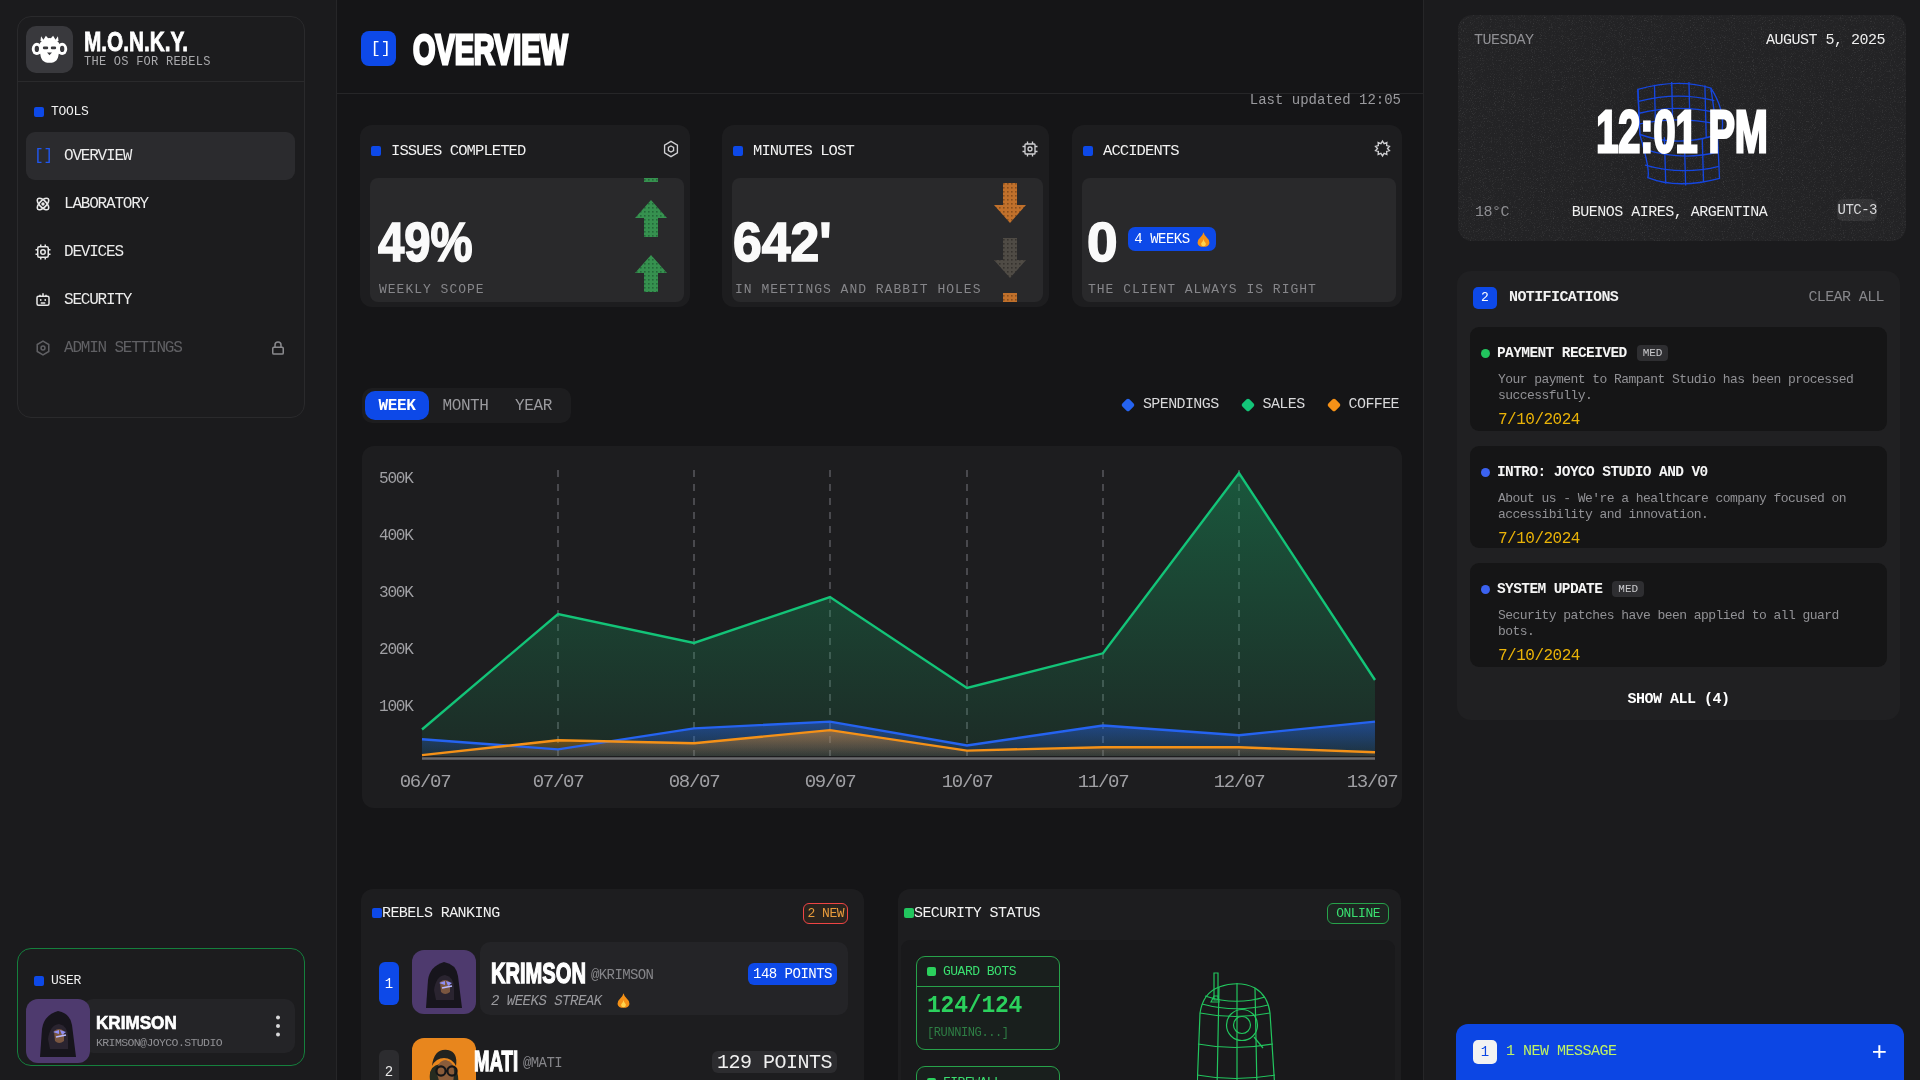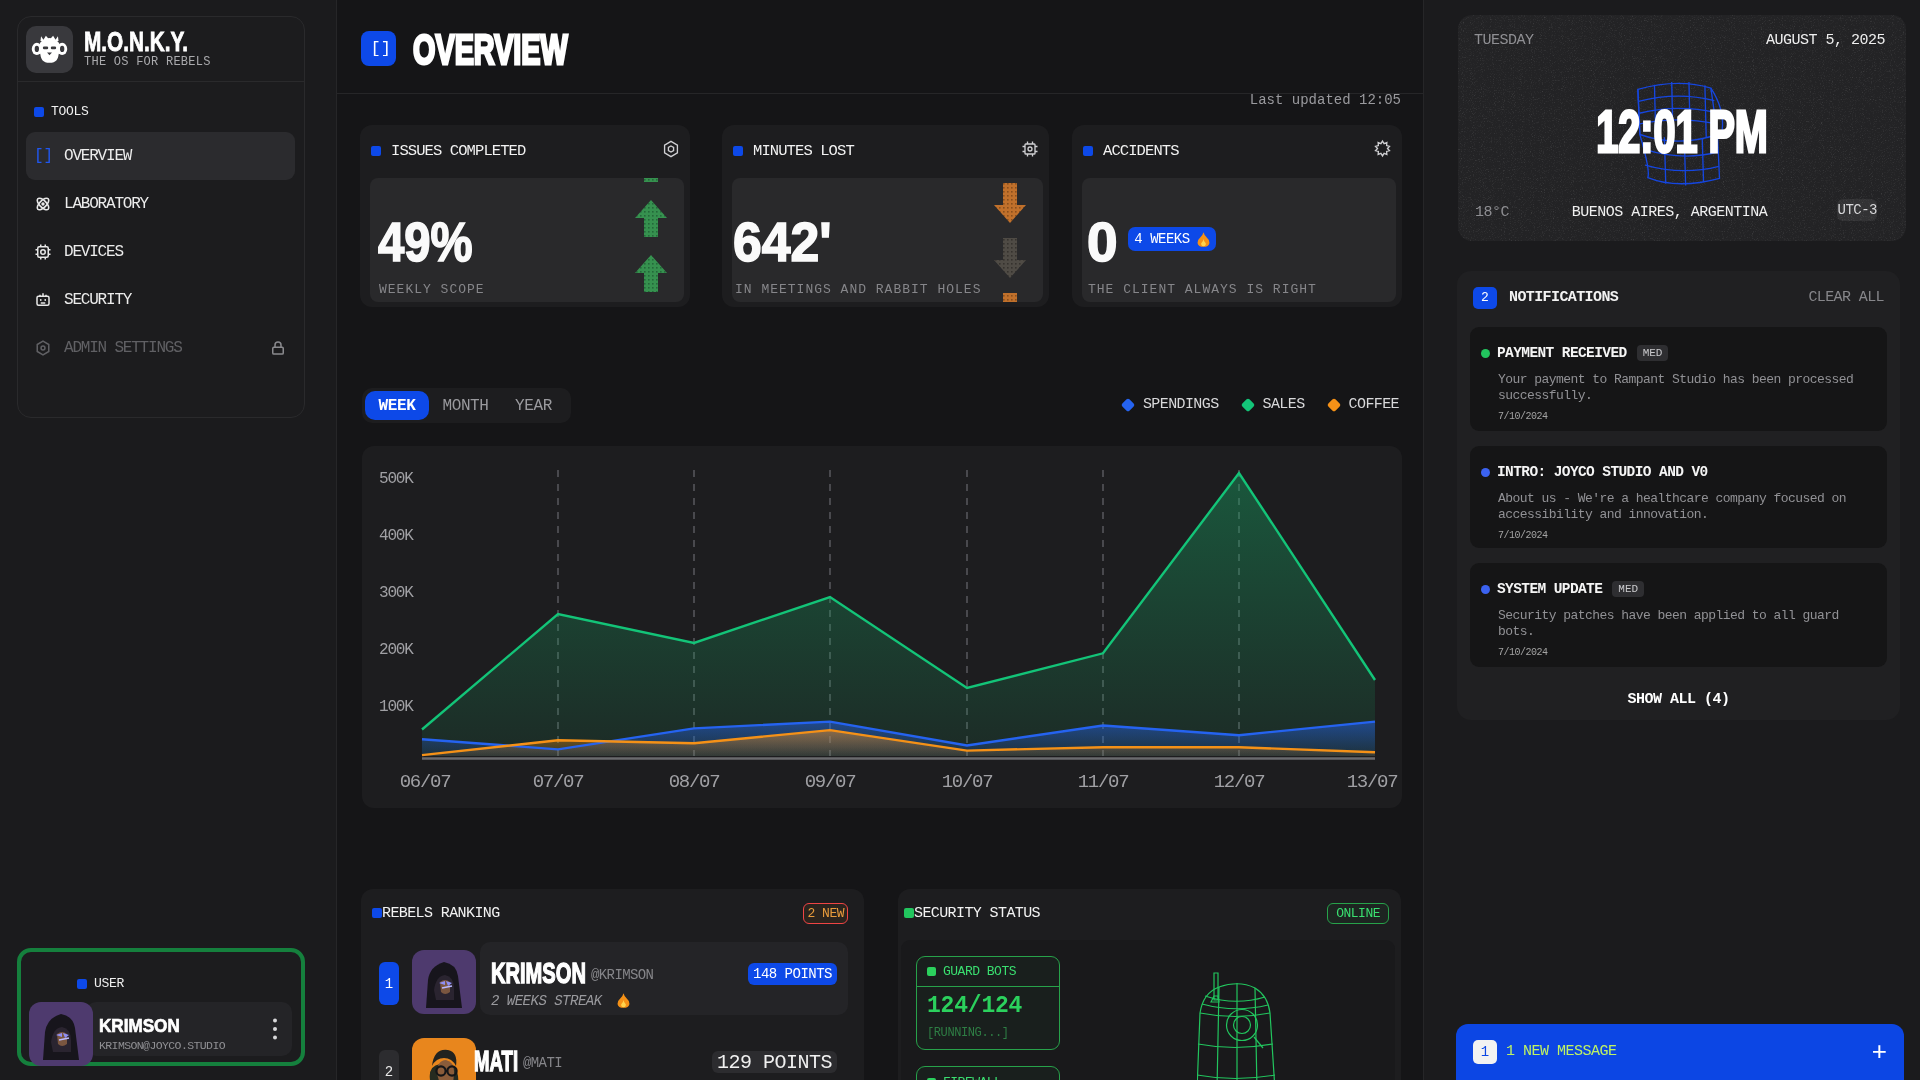--- a/index.html
+++ b/index.html
@@ -14,21 +14,21 @@
   #logo-icon { width:47px; height:47px; border-radius:10px; background:#39393d; display:flex; align-items:center; justify-content:center; flex:none; }
   #side-title { font-family:"Liberation Sans", sans-serif; font-weight:700; font-size:27px; line-height:25px; color:#fff; transform:scaleX(0.77); transform-origin:left; -webkit-text-stroke:0.8px #fff; white-space:nowrap; }
   #side-sub { font-size:12px; color:#aaaaad; letter-spacing:0.25px; white-space:nowrap; }
   .sect-label { display:flex; align-items:center; font-size:13px; letter-spacing:-0.3px; color:#f0f0f0; }
   .bluesq { width:10px; height:10px; background:#0d49e8; border-radius:2px; flex:none; }
   .nav-item { display:flex; align-items:center; height:48px; border-radius:9px; padding:0 8px; font-size:16px; letter-spacing:-1.2px; color:#ececec; }
   .nav-item.active { background:#2b2b2e; }
   .nav-item svg { flex:none; }
   .nav-item.dim { color:#606064; }
 
-  #side-user { left:17px; top:948px; width:288px; height:118px; background:#1c1c1e; border:4px solid #15803d; border-radius:14px;padding-left:40px; }
+  #side-user { left:17px; top:948px; width:288px; height:118px; background:#1c1c1e; border:1px solid #15803d; border-radius:14px; }
 
   
   #main { left:336px; top:0; width:1088px; height:1080px; background:#151517; border-left:1px solid #262628; border-right:1px solid #262628; }
   #main-head { height:94px; border-bottom:1px solid #262628; position:relative; }
   #head-icon { position:absolute; left:24px; top:31px; width:35px; height:35px; background:#0d49e8; border-radius:8px; color:#fff; font-size:17px; display:flex; align-items:center; justify-content:center; letter-spacing:0; }
   #head-title { position:absolute; left:76px; top:27px; font-size:43px; line-height:44px; color:#fff; letter-spacing:0; transform:scaleX(0.67); transform-origin:left top; -webkit-text-stroke:3px #fff; white-space:nowrap; }
   #head-upd { position:absolute; right:22px; top:48px; font-size:14px; color:#9a9a9e;margin-top:44px; }
 
   .statcard { position:absolute; top:125px; height:182px; background:#1d1d1f; border-radius:12px; }
   .statcard .hd { display:flex; align-items:center; margin:20px 9px 0 11px; font-size:15.5px; letter-spacing:-0.9px; color:#f2f2f2; height:12px; }
@@ -68,21 +68,21 @@
   #notif-head { display:flex; align-items:center; height:29px; margin:0 3px; }
   #notif-count { width:24px; height:22px; background:#0d49e8; border-radius:5px; color:#fff; font-size:13px; display:flex; align-items:center; justify-content:center; }
   #notif-title { margin-left:12px; font-size:15px; letter-spacing:-0.6px; color:#f2f2f2; font-weight:bold; }
   #notif-clear { margin-left:auto; font-size:15px; letter-spacing:-0.6px; color:#86868a; }
   .nitem { background:#151516; border-radius:9px; padding:18px 17px 14px 11px; margin-top:15px; height:104px; }
   .nitem.h102 { height:102px; }
   .nitem .t { display:flex; align-items:center; font-size:14.5px; letter-spacing:-0.6px; color:#f5f5f5; font-weight:bold; }
   .dot { width:9px; height:9px; border-radius:50%; flex:none; margin-right:7px; }
   .med { font-size:11px; color:#c9c9cc; background:#2e2e31; border-radius:4px; padding:2px 6px; letter-spacing:0; font-weight:normal; margin-left:10px; }
   .nbody { margin:11px 0 0 17px; font-size:13px; line-height:15.5px; color:#919195; letter-spacing:-0.55px; }
-  .ndate { margin:8px 0 0 17px; font-size:10px; color:#a3a3a3; letter-spacing:-0.5px; }
+  .ndate { margin:8px 0 0 17px; font-size:16px; color:#eab308; letter-spacing:-0.5px; }
   #notif-show { text-align:center; font-size:15px; letter-spacing:-0.5px; color:#fff; font-weight:bold; margin-top:24px; }
 
   #msgbar { left:1456px; top:1024px; width:448px; height:76px; background:#0c46e4; border-radius:12px; display:flex; align-items:flex-start; padding:16px 17px 0; }
   #msg-count { width:24px; height:24px; background:#f2f2f2; color:#0c46e4; border-radius:5px; font-size:14px; display:flex; align-items:center; justify-content:center; }
   #msg-text { margin-left:9px; font-size:15px; letter-spacing:-0.5px; color:#bef264; line-height:24px; }
   #msg-plus { margin-left:auto; color:#fff; font-size:26px; font-family:"Liberation Sans",sans-serif; line-height:22px; }
 </style>
 </head>
 <body>
 

